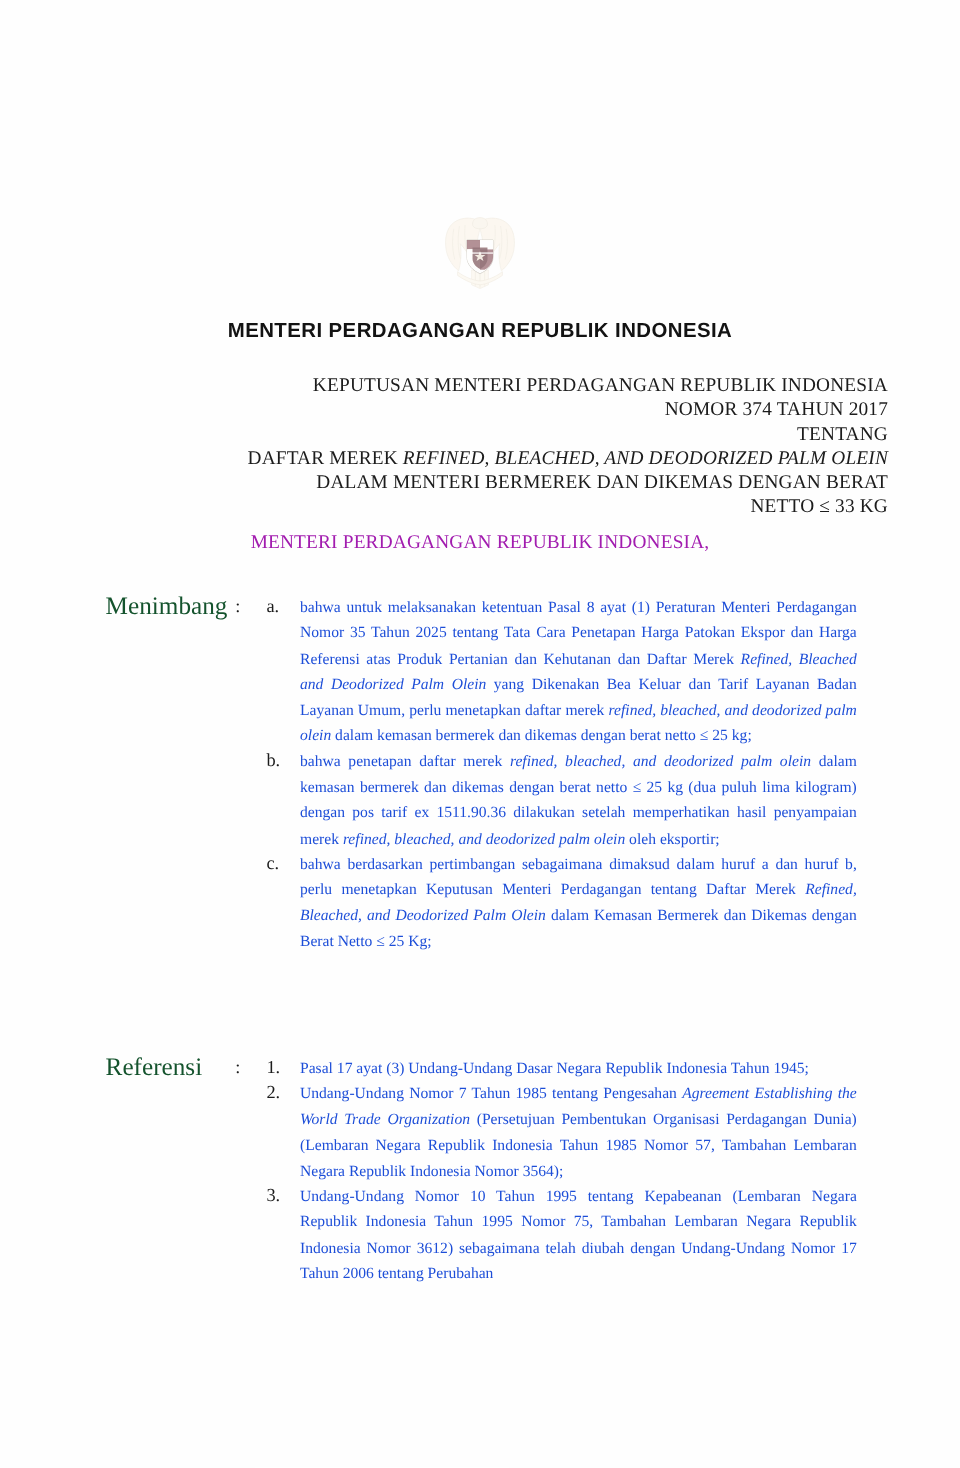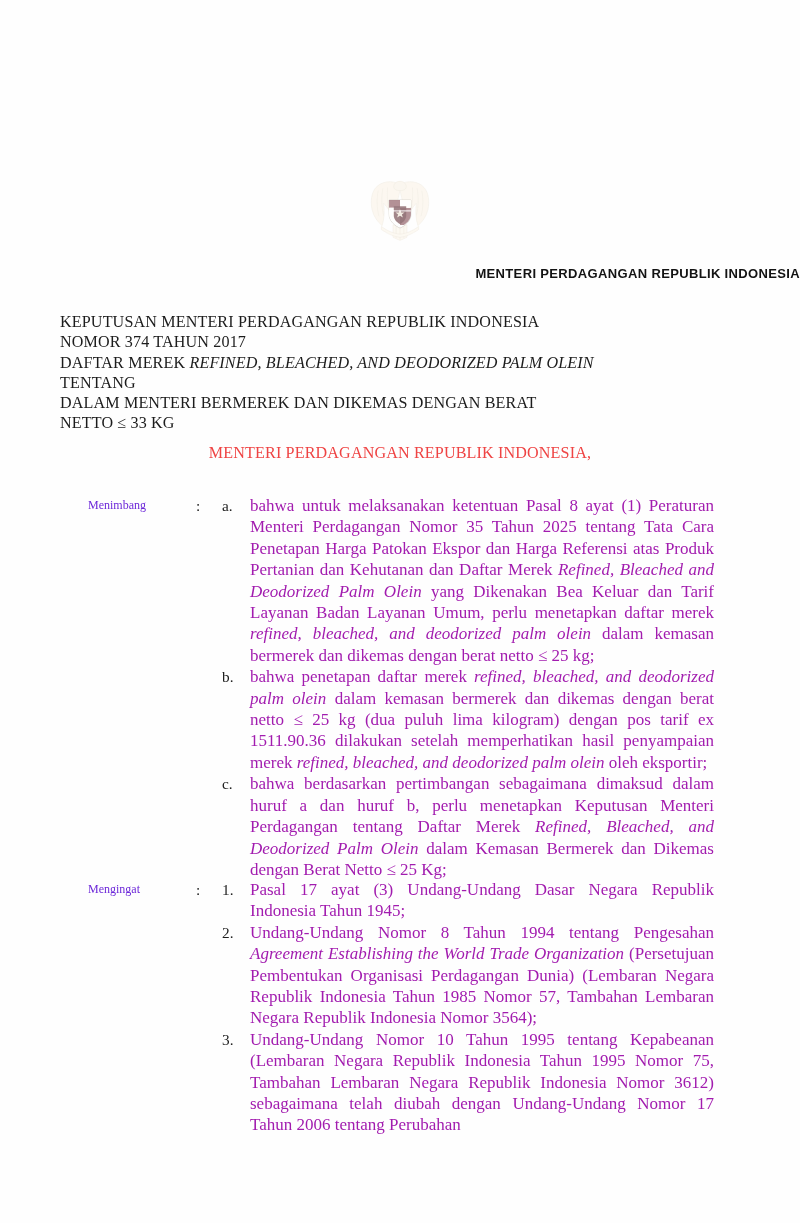--- a/index.html
+++ b/index.html
@@ -39,74 +39,74 @@
     opacity: 0.62;
     filter: saturate(0.55) brightness(1.06);
   }
 
   
   .masthead {
     position: absolute;
     top: 266px;
     left: 0;
     right: 0;
-    text-align: right;
+    text-align: center;
     font-family: "Liberation Sans", "DejaVu Sans", sans-serif;
     font-weight: bold;
-    font-size: 13px;
+    font-size: 17px;
     letter-spacing: 0.35px;
     color: #131313;
   }
 
   
   .title-block {
     position: absolute;
     top: 312px;
     left: 60px;
     right: 60px;
-    text-align: left;
+    text-align: right;
     font-size: 16.1px;
     line-height: 20.3px;
     color: #1c1c1c;
     letter-spacing: 0.15px;
   }
   .title-block .ln { white-space: nowrap; }
   .ital { font-style: italic; }
 
   .subject-line {
     position: absolute;
     top: 443px;
     left: 0;
     right: 0;
     text-align: center;
     font-size: 16.1px;
     line-height: 20px;
     letter-spacing: 0.15px;
-    color: #ef4444;
+    color: #a21caf;
   }
 
   
   .section {
     position: absolute;
     left: 88px;
     right: 86px;
   }
   .section.menimbang { top: 495px; }
   .section.mengingat { top: 879px; }
 
   .clause-row {
     display: flex;
     align-items: flex-start;
   }
   .lbl {
     width: 108px;
     flex: 0 0 108px;
-    font-size: 12px;
-    line-height: 21.4px;
-    color: #6d28d9;
+    font-size: 21px;
+    line-height: 21.4px;
+    color: #14532d;
   }
   .colon {
     width: 26px;
     flex: 0 0 26px;
     font-size: 15.3px;
     line-height: 21.4px;
     color: #1c1c1c;
   }
   .items {
     flex: 1 1 auto;
@@ -120,25 +120,25 @@
     width: 28px;
     flex: 0 0 28px;
     font-size: 15.3px;
     line-height: 21.4px;
     text-align: left;
     color: #1c1c1c;
   }
   .body-text {
     flex: 1 1 auto;
     min-width: 0;
-    font-size: 17px;
+    font-size: 13px;
     line-height: 21.4px;
     text-align: justify;
     text-justify: inter-word;
-    color: #a21caf;
+    color: #1d4ed8;
     hyphens: none;
   }
   .body-text:last-child { }
   .item + .item { margin-top: 0px; }
 </style>
 </head>
 <body>
 
 <div class="page">
 
@@ -191,24 +191,24 @@
         <path d="M26 70 C34 76 42 79 50 80 C58 79 66 76 74 70 L74 74 C65 80 58 83 50 84 C42 83 35 80 26 74 Z"></path>
       </g>
     </svg>
   </div>
 
   <div class="masthead">MENTERI PERDAGANGAN REPUBLIK INDONESIA</div>
 
   <div class="title-block">
     <div class="ln">KEPUTUSAN MENTERI PERDAGANGAN REPUBLIK INDONESIA</div>
     <div class="ln">NOMOR 374 TAHUN 2017</div>
+    <div class="ln">TENTANG</div>
     <div class="ln">
       <span>DAFTAR MEREK </span><span class="ital">REFINED, BLEACHED, AND DEODORIZED PALM OLEIN</span>
     </div>
-    <div class="ln">TENTANG</div>
     <div class="ln">DALAM MENTERI BERMEREK DAN DIKEMAS DENGAN BERAT</div>
     <div class="ln">NETTO ≤ 33 KG</div>
   </div>
 
   <div class="subject-line">MENTERI PERDAGANGAN REPUBLIK INDONESIA,</div>
 
   <div class="section menimbang">
     <div class="clause-row">
       <div class="lbl">Menimbang</div>
       <div class="colon">:</div>
@@ -224,30 +224,30 @@
           <div class="item">
             <div class="marker">c.</div>
             <div class="body-text"><span>bahwa berdasarkan pertimbangan sebagaimana dimaksud dalam huruf a dan huruf b, perlu menetapkan Keputusan Menteri Perdagangan tentang Daftar Merek </span><span class="ital">Refined, Bleached, and Deodorized Palm Olein</span><span> dalam Kemasan Bermerek dan Dikemas dengan Berat Netto ≤ 25 Kg;</span></div>
           </div>
         </div>
     </div>
   </div>
 
   <div class="section mengingat">
     <div class="clause-row">
-      <div class="lbl">Mengingat</div>
+      <div class="lbl">Referensi</div>
       <div class="colon">:</div>
       <div class="items">
           <div class="item">
             <div class="marker">1.</div>
             <div class="body-text"><span>Pasal 17 ayat (3) Undang-Undang Dasar Negara Republik Indonesia Tahun 1945;</span></div>
           </div>
           <div class="item">
             <div class="marker">2.</div>
-            <div class="body-text"><span>Undang-Undang Nomor 8 Tahun 1994 tentang Pengesahan </span><span class="ital">Agreement Establishing the World Trade Organization</span><span> (Persetujuan Pembentukan Organisasi Perdagangan Dunia) (Lembaran Negara Republik Indonesia Tahun 1985 Nomor 57, Tambahan Lembaran Negara Republik Indonesia Nomor 3564);</span></div>
+            <div class="body-text"><span>Undang-Undang Nomor 7 Tahun 1985 tentang Pengesahan </span><span class="ital">Agreement Establishing the World Trade Organization</span><span> (Persetujuan Pembentukan Organisasi Perdagangan Dunia) (Lembaran Negara Republik Indonesia Tahun 1985 Nomor 57, Tambahan Lembaran Negara Republik Indonesia Nomor 3564);</span></div>
           </div>
           <div class="item">
             <div class="marker">3.</div>
             <div class="body-text"><span>Undang-Undang Nomor 10 Tahun 1995 tentang Kepabeanan (Lembaran Negara Republik Indonesia Tahun 1995 Nomor 75, Tambahan Lembaran Negara Republik Indonesia Nomor 3612) sebagaimana telah diubah dengan Undang-Undang Nomor 17 Tahun 2006 tentang Perubahan</span></div>
           </div>
         </div>
     </div>
   </div>
 
 </div>

